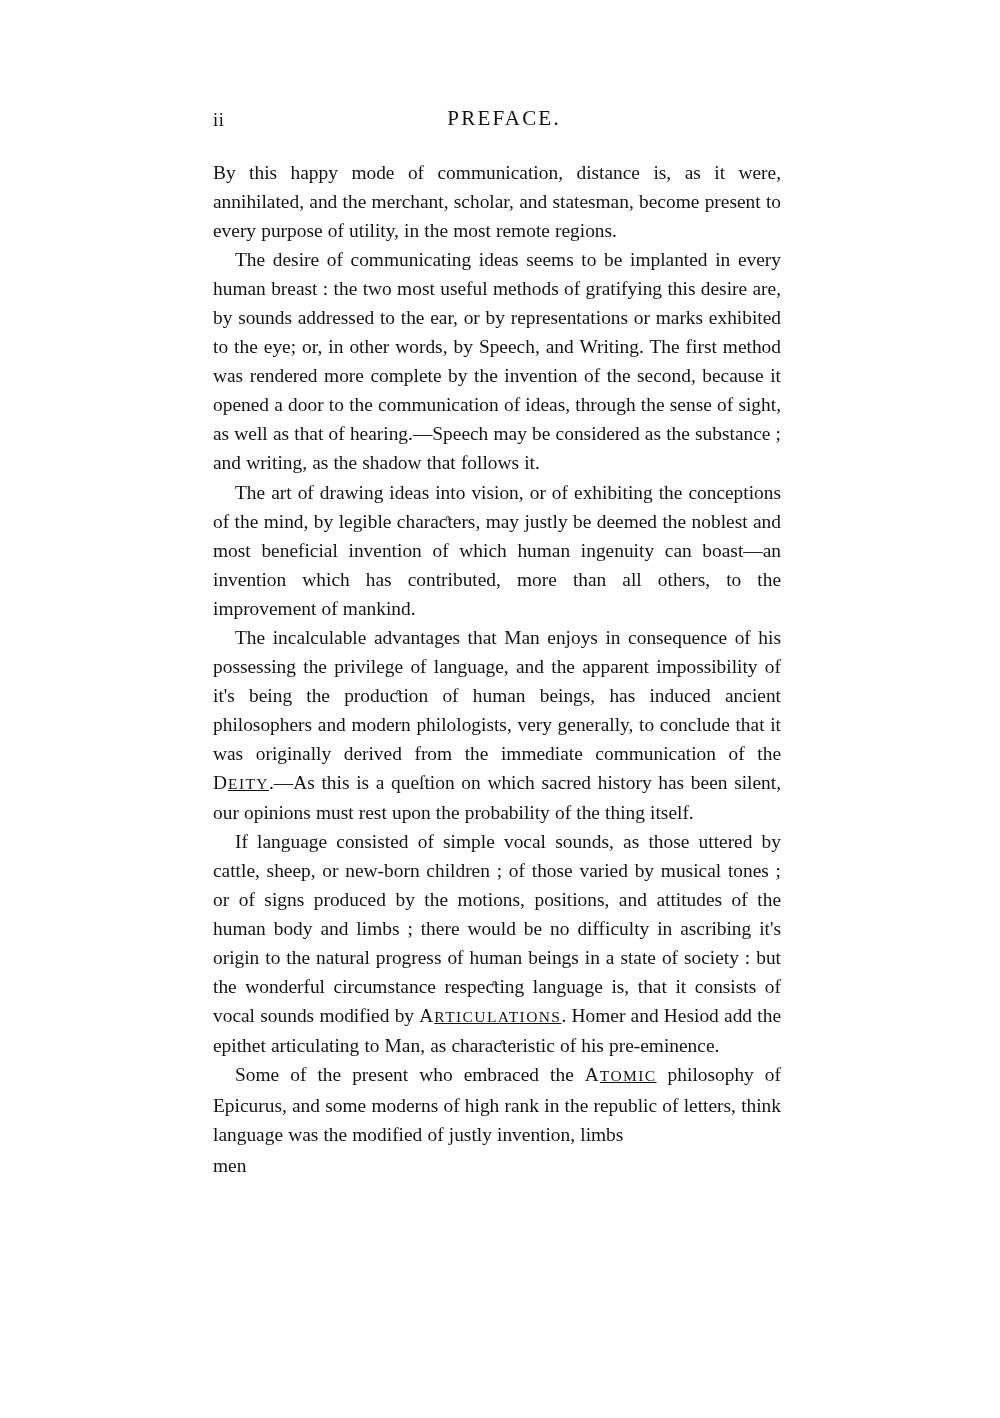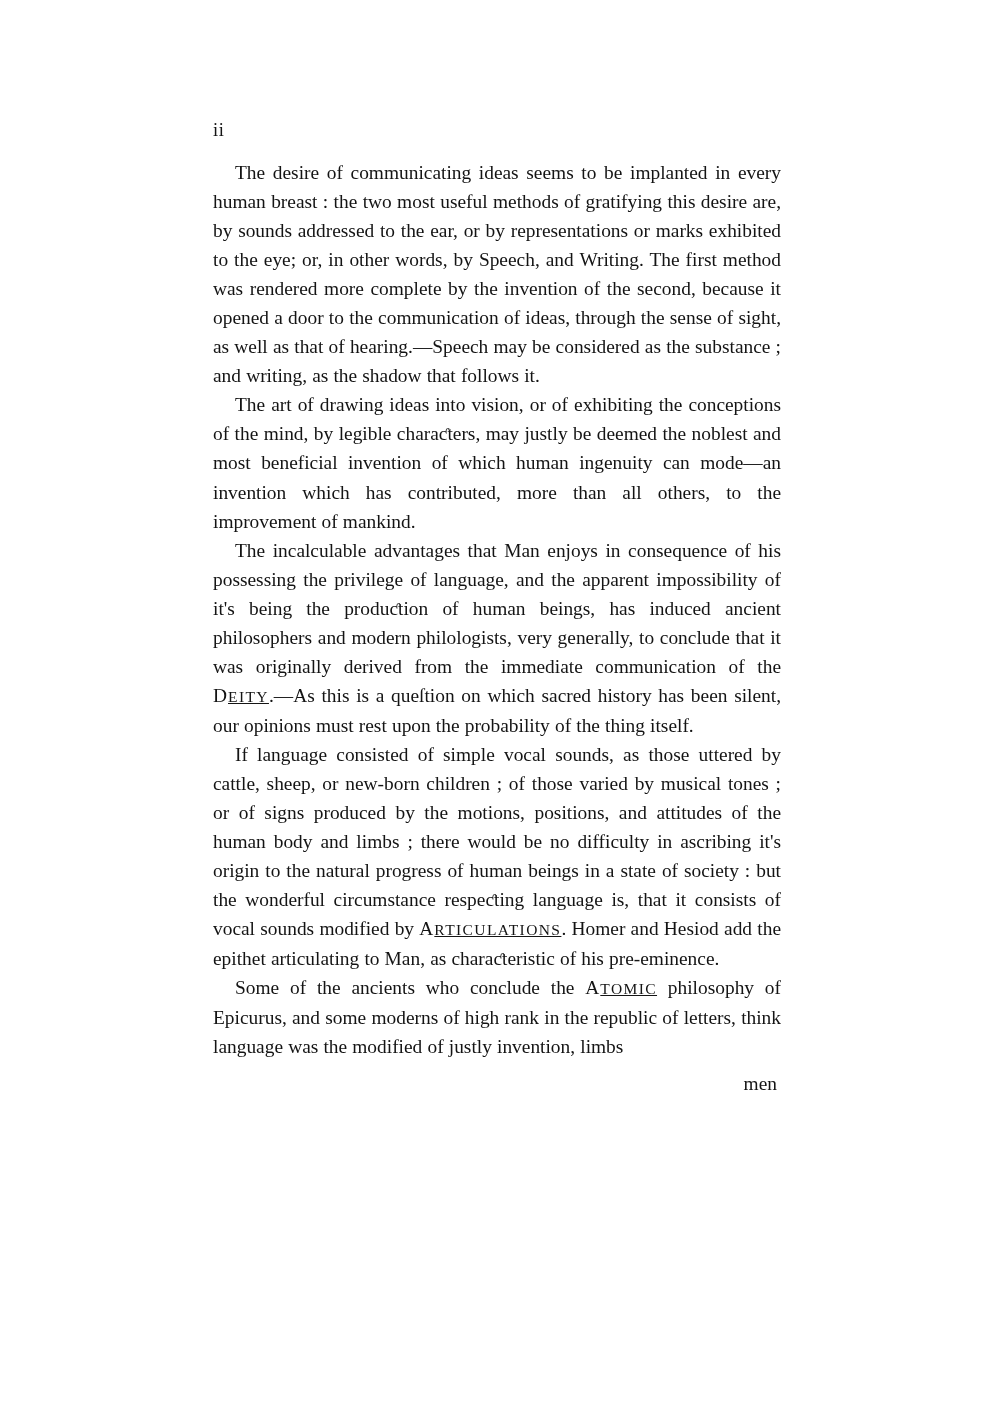--- a/index.html
+++ b/index.html
@@ -22,21 +22,21 @@
     top: 100px;
     width: 568px;
   }
   .header-row {
     position: relative;
     height: 58px;
   }
   .folio {
     position: absolute;
     left: 0;
-    top: 20px;
+    top: 10px;
     font-size: 18.5px;
     letter-spacing: 0.5px;
   }
   .running-head {
     position: absolute;
     left: 0;
     right: 0;
     top: 6px;
     text-align: center;
     font-size: 21px;
@@ -64,42 +64,43 @@
     letter-spacing: 1.4px;
     text-decoration: underline;
   }
   .sc-init {
     font-size: 1.0em;
     letter-spacing: 1.0px;
   }
   .catchword {
     font-size: 19.4px;
     line-height: 29.05px;
-    text-align: right;
-    margin-top: 8px;
+    margin-top: 2px;
     padding-right: 4px;
   }
 </style>
 </head>
 <body>
 
 <div class="page">
   <div class="textblock">
 
     <div class="header-row">
       <span class="folio">ii</span>
+      <span class="running-head">PREFACE.</span>
     </div>
 
+    <p class="para"><span>By this happy mode of communication, distance is, as it were, annihilated, and the merchant, scholar, and statesman, become present to every purpose of utility, in the most remote regions.</span></p>
 
     <p class="para indent"><span>The desire of communicating ideas seems to be implanted in every human breast : the two most useful methods of gratifying this desire are, by sounds addressed to the ear, or by representations or marks exhibited to the eye; or, in other words, by </span><span class="it">Speech</span><span>, and </span><span class="it">Writing</span><span>. The first method was rendered more complete by the invention of the second, because it opened a door to the communication of ideas, through the sense of </span><span class="it">sight</span><span>, as well as that of </span><span class="it">hearing</span><span>.—Speech may be considered as the substance ; and writing, as the shadow that follows it.</span></p>
 
-    <p class="para indent"><span>The art of drawing ideas into vision, or of exhibiting the conceptions of the mind, by legible charaƈters, may justly be deemed the noblest and most beneficial invention of which human ingenuity can mode—an invention which has contributed, more than all others, to the improvement of mankind.</span></p>
+    <p class="para indent"><span>The art of drawing ideas into vision, or of exhibiting the conceptions of the mind, by legible charaƈters, may justly be deemed the noblest and most beneficial invention of which human ingenuity can boast—an invention which has contributed, more than all others, to the improvement of mankind.</span></p>
 
     <p class="para indent"><span>The incalculable advantages that Man enjoys in consequence of his possessing the privilege of </span><span class="it">language</span><span>, and the apparent impossibility of it's being the produƈtion of human beings, has induced ancient philosophers and modern philologists, very generally, to conclude that it was originally derived from the immediate communication of the </span><span class="sc-init">D</span><span class="sc">EITY</span><span>.—As this is a queſtion on which sacred history has been silent, our opinions must rest upon the probability of the thing itself.</span></p>
 
     <p class="para indent"><span>If language consisted of simple vocal sounds, as those uttered by cattle, sheep, or new-born children ; of those varied by musical tones ; or of signs produced by the motions, positions, and attitudes of the human body and limbs ; there would be no difficulty in ascribing it's origin to the natural progress of human beings in a state of society : but the wonderful circumstance respeƈting </span><span class="it">language</span><span> is, that it consists of vocal sounds modified by </span><span class="sc-init">A</span><span class="sc">RTICULATIONS</span><span>. Homer and Hesiod add the epithet </span><span class="it">articulating</span><span> to Man, as charaƈteristic of his pre-eminence.</span></p>
 
-    <p class="para indent"><span>Some of the ancients who conclude the </span><span class="sc-init">A</span><span class="sc">TOMIC</span><span> philosophy of Epicurus, and some moderns of high rank in the republic of letters, think </span><span class="it">language</span><span> was the modified of </span><span class="it">justly invention</span><span>, limbs</span></p>
+    <p class="para indent"><span>Some of the present who embraced the </span><span class="sc-init">A</span><span class="sc">TOMIC</span><span> philosophy of Epicurus, and some moderns of high rank in the republic of letters, think </span><span class="it">language</span><span> was the modified of </span><span class="it">justly invention</span><span>, limbs</span></p>
 
     <div class="catchword">men</div>
 
   </div>
 </div>
 
 </body></html>

